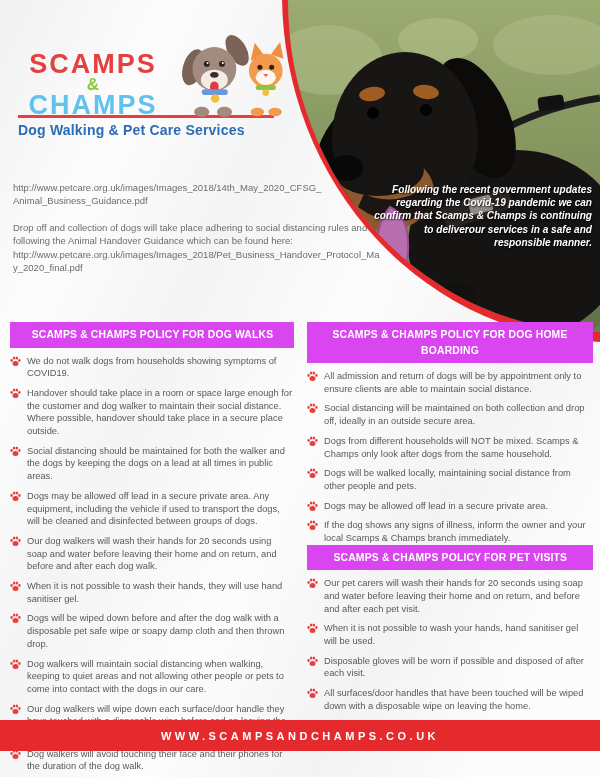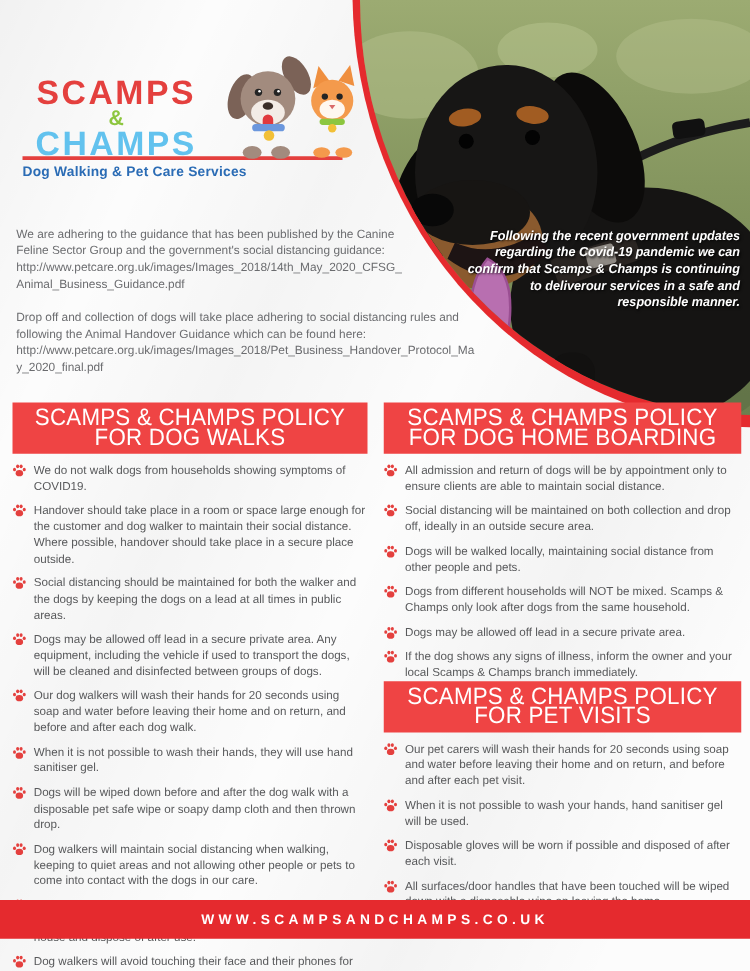--- a/index.html
+++ b/index.html
@@ -14,43 +14,43 @@
     background:#e52a2e; border-bottom-left-radius:100% 100%; z-index:1; }
   .hero { position:absolute; top:0; right:0; width:312px; height:332px;
     border-bottom-left-radius:100% 100%; overflow:hidden; z-index:2; }
   .hero svg { display:block; width:100%; height:100%; }
   .hero-caption { position:absolute; z-index:3; right:8px; top:183px; width:252px;
     text-align:right; color:#ffffff; font-weight:bold; font-style:italic;
     font-size:10.4px; line-height:13.2px; white-space:pre-line;
     text-shadow:1px 1px 2px rgba(0,0,0,0.85); transform:scaleX(0.97); transform-origin:right; }
 
   
-  .logo { position:absolute; left:18px; top:40px; width:275px; z-index:2; }
+  .logo { position:absolute; left:18px; top:30px; width:275px; z-index:2; }
   .logo-row { display:flex; align-items:flex-end; }
   .logo-text { width:150px; text-align:center; }
   .logo-scamps { color:#e4403e; font-weight:bold; font-size:27px; letter-spacing:2px; line-height:26px; }
   .logo-amp { color:#8dc63f; font-weight:bold; font-size:17px; line-height:15px; }
   .logo-champs { color:#62c2ee; font-weight:bold; font-size:27px; letter-spacing:2px; line-height:26px; }
   .logo-mascots { width:118px; height:88px; }
   .logo-line { height:3px; background:#e4403e; margin-top:-3px; width:256px; }
-  .logo-tagline { color:#2b6cb5; font-weight:bold; font-size:11px; margin-top:4px; letter-spacing:0.2px; }
+  .logo-tagline { color:#2b6cb5; font-weight:bold; font-size:14px; margin-top:4px; letter-spacing:0.2px; }
 
   
   .intro { position:absolute; left:13px; top:181px; width:370px; color:#6b6c6f;
     font-size:9.5px; line-height:13.4px; z-index:0; }
   .intro .p1 { width:314px; }
   .intro .p2 { width:370px; margin-top:13px; }
   .intro .url { display:block; overflow-wrap:anywhere; }
 
   
   .col { position:absolute; top:322px; z-index:2; }
   .col-left { left:10px; width:284px; }
   .col-right { left:307px; width:286px; }
-  .sec-header { background:#ef4444; color:#ffffff; font-weight:normal; text-align:center;
-    font-size:19px; line-height:15.5px; padding:5px 6px; letter-spacing:0.2px; }
+  .sec-header { background:#d946ef; color:#ffffff; font-weight:bold; text-align:center;
+    font-size:11px; line-height:15.5px; padding:5px 6px; letter-spacing:0.2px; }
   .sec-header span { display:inline-block; transform:scaleX(0.94); transform-origin:center; }
   ul.policy { list-style:none; margin-top:4px; }
   ul.policy li { display:flex; gap:6px; margin-top:7px; color:#58595b;
     font-size:9.3px; line-height:12.7px; }
   ul.policy .paw { flex:0 0 11px; width:11px; height:11px; margin-top:1px; }
   .sec-gap { }
 
   
   .footer { position:absolute; left:0; top:720px; width:600px; height:31px;
     background:#e52a2e; display:flex; align-items:center; justify-content:center; z-index:2; }
@@ -150,21 +150,20 @@
         <ellipse cx="106" cy="95" rx="8" ry="5" fill="#f49a4c"></ellipse>
         <ellipse cx="127" cy="95" rx="8" ry="5" fill="#f49a4c"></ellipse>
       </svg>
     </div>
     <div class="logo-line"></div>
     <div class="logo-tagline">Dog Walking &amp; Pet Care Services</div>
   </div>
 
   <div class="intro">
     <div class="p1">
-      <span>We are adhering to the guidance that has been published by the Canine Feline Sector Group and the government's social distancing guidance:</span>
       <span class="url">http://www.petcare.org.uk/images/Images_2018/14th_May_2020_CFSG_Animal_Business_Guidance.pdf</span>
     </div>
     <div class="p2">
       <span>Drop off and collection of dogs will take place adhering to social distancing rules and following the Animal Handover Guidance which can be found here:</span>
       <span class="url">http://www.petcare.org.uk/images/Images_2018/Pet_Business_Handover_Protocol_May_2020_final.pdf</span>
     </div>
   </div>
 
   <div class="col col-left">
     <div class="sec-header">
@@ -314,32 +313,32 @@
           </li>
 
           <li>
             <svg class="paw" viewBox="0 0 24 24">
               <ellipse cx="12" cy="16.5" rx="6.5" ry="5.5" fill="#e4403e"></ellipse>
               <ellipse cx="3.5" cy="10" rx="2.6" ry="3.2" fill="#e4403e"></ellipse>
               <ellipse cx="9" cy="4.5" rx="2.7" ry="3.4" fill="#e4403e"></ellipse>
               <ellipse cx="15" cy="4.5" rx="2.7" ry="3.4" fill="#e4403e"></ellipse>
               <ellipse cx="20.5" cy="10" rx="2.6" ry="3.2" fill="#e4403e"></ellipse>
             </svg>
+            <span>Dogs from different households will NOT be mixed. Scamps &amp; Champs only look after dogs from the same household.</span>
+          </li>
+
+          <li>
+            <svg class="paw" viewBox="0 0 24 24">
+              <ellipse cx="12" cy="16.5" rx="6.5" ry="5.5" fill="#e4403e"></ellipse>
+              <ellipse cx="3.5" cy="10" rx="2.6" ry="3.2" fill="#e4403e"></ellipse>
+              <ellipse cx="9" cy="4.5" rx="2.7" ry="3.4" fill="#e4403e"></ellipse>
+              <ellipse cx="15" cy="4.5" rx="2.7" ry="3.4" fill="#e4403e"></ellipse>
+              <ellipse cx="20.5" cy="10" rx="2.6" ry="3.2" fill="#e4403e"></ellipse>
+            </svg>
             <span>Dogs will be walked locally, maintaining social distance from other people and pets.</span>
-          </li>
-
-          <li>
-            <svg class="paw" viewBox="0 0 24 24">
-              <ellipse cx="12" cy="16.5" rx="6.5" ry="5.5" fill="#e4403e"></ellipse>
-              <ellipse cx="3.5" cy="10" rx="2.6" ry="3.2" fill="#e4403e"></ellipse>
-              <ellipse cx="9" cy="4.5" rx="2.7" ry="3.4" fill="#e4403e"></ellipse>
-              <ellipse cx="15" cy="4.5" rx="2.7" ry="3.4" fill="#e4403e"></ellipse>
-              <ellipse cx="20.5" cy="10" rx="2.6" ry="3.2" fill="#e4403e"></ellipse>
-            </svg>
-            <span>Dogs from different households will NOT be mixed. Scamps &amp; Champs only look after dogs from the same household.</span>
           </li>
 
           <li>
             <svg class="paw" viewBox="0 0 24 24">
               <ellipse cx="12" cy="16.5" rx="6.5" ry="5.5" fill="#e4403e"></ellipse>
               <ellipse cx="3.5" cy="10" rx="2.6" ry="3.2" fill="#e4403e"></ellipse>
               <ellipse cx="9" cy="4.5" rx="2.7" ry="3.4" fill="#e4403e"></ellipse>
               <ellipse cx="15" cy="4.5" rx="2.7" ry="3.4" fill="#e4403e"></ellipse>
               <ellipse cx="20.5" cy="10" rx="2.6" ry="3.2" fill="#e4403e"></ellipse>
             </svg>

